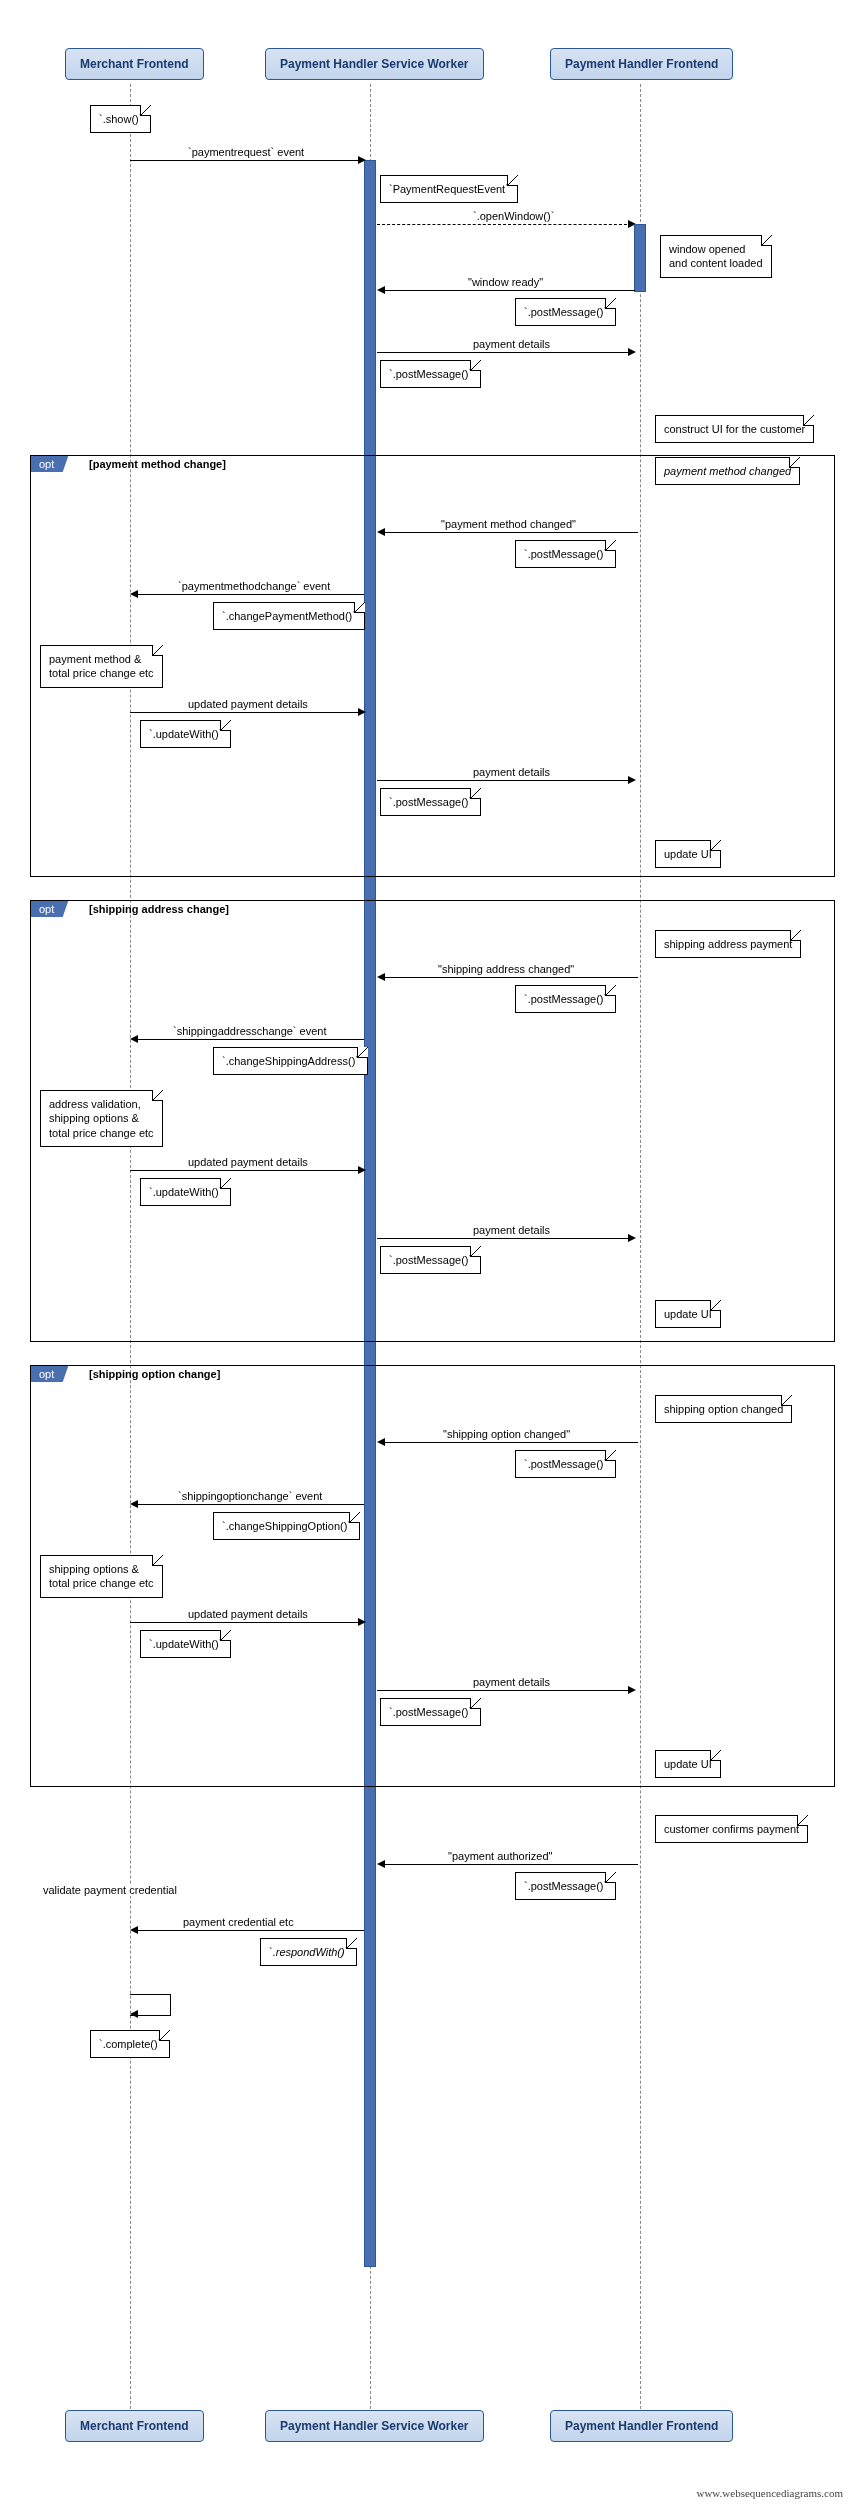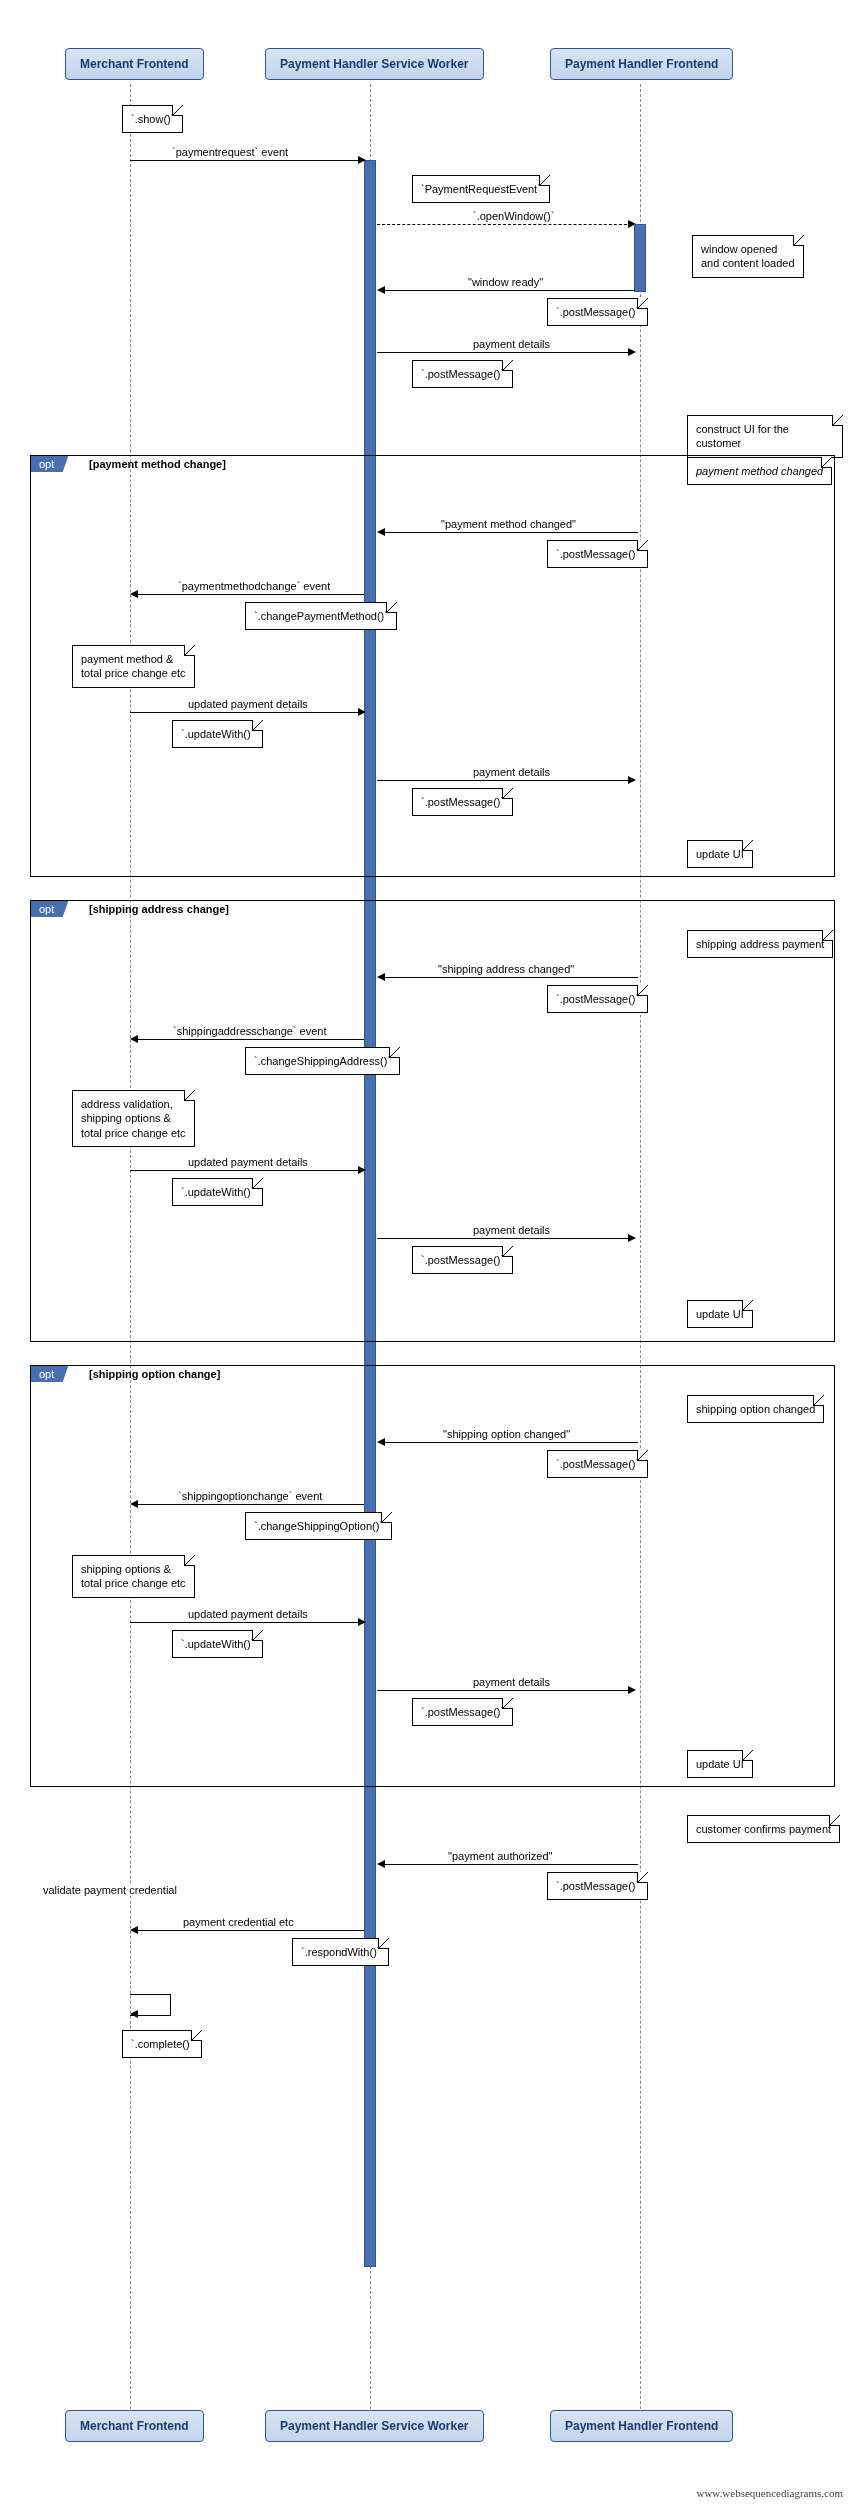--- a/index.html
+++ b/index.html
@@ -73,21 +73,20 @@
     white-space: nowrap;
     font-size: 11px;
   }
   .note {
     position: absolute;
     background: #fff;
     border: 1px solid #000;
     padding: 6px 8px;
     font-size: 11px;
     line-height: 1.3;
-    margin-left: 32px;
   }
   .note::after {
     content: "";
     position: absolute;
     top: -1px;
     right: -1px;
     width: 10px;
     height: 10px;
     background: linear-gradient(135deg, #fff 0 49%, #000 50% 51%, #fff 52% 100%);
     border-left: 1px solid #000;
@@ -144,21 +143,21 @@
   <div class="participant" style="top:28px; left:530px;"><span>Payment Handler Frontend</span></div>
 
   <div class="participant" style="top:2390px; left:45px;"><span>Merchant Frontend</span></div>
   <div class="participant" style="top:2390px; left:245px;"><span>Payment Handler Service Worker</span></div>
   <div class="participant" style="top:2390px; left:530px;"><span>Payment Handler Frontend</span></div>
 
   <div class="activation" style="left:350px; top:140px; height:2105px;"></div>
 
   <div class="note" style="top:85px; left:70px;"><span>`.show()`</span></div>
 
-  <div class="arrow-label" style="top:126px; left:149px;">`paymentrequest` event</div>
+  <div class="arrow-label" style="top:126px; left:165px;">`paymentrequest` event</div>
   <div class="arrow-line" style="top:140px; left:110px; width:232px;"></div>
   <div class="arrow-head right" style="top:136px; left:338px;"></div>
 
   <div class="note" style="top:155px; left:360px;"><span>`PaymentRequestEvent`</span></div>
 
   <div class="arrow-label" style="top:190px; left:450px;">`.openWindow()`</div>
   <div class="arrow-line dashed" style="top:204px; left:357px; width:255px;"></div>
   <div class="arrow-head right" style="top:200px; left:608px;"></div>
 
   <div class="activation" style="left:620px; top:204px; height:66px;"></div>
@@ -255,21 +254,21 @@
   <div class="note" style="top:1730px; left:635px;"><span>update UI</span></div>
 
   <div class="note" style="top:1795px; left:635px;"><span>customer confirms payment</span></div>
   <div class="arrow-label" style="top:1830px; left:425px;">"payment authorized"</div>
   <div class="arrow-line" style="top:1844px; left:365px; width:253px;"></div>
   <div class="arrow-head left" style="top:1840px; left:357px;"></div>
   <div class="note" style="top:1852px; left:495px;"><span>`.postMessage()`</span></div>
   <div class="arrow-label" style="top:1896px; left:160px;">payment credential etc</div>
   <div class="arrow-line" style="top:1910px; left:118px; width:226px;"></div>
   <div class="arrow-head left" style="top:1906px; left:110px;"></div>
-  <div class="note" style="top:1918px; left:240px;"><span>`.respondWith()`</span></div>
+  <div class="note" style="top:1918px; left:240px;font-style:italic;"><span>`.respondWith()`</span></div>
 
   <div class="arrow-label" style="top:1864px; left:20px;">validate payment credential</div>
   <div class="self-loop" style="top:1974px; left:110px; width:40px; height:20px;"></div>
   <div class="arrow-head left" style="top:1990px; left:110px;"></div>
   <div class="note" style="top:2010px; left:70px;"><span>`.complete()`</span></div>
 
   <div class="watermark">www.websequencediagrams.com</div>
 </div>
 
 </body></html>

